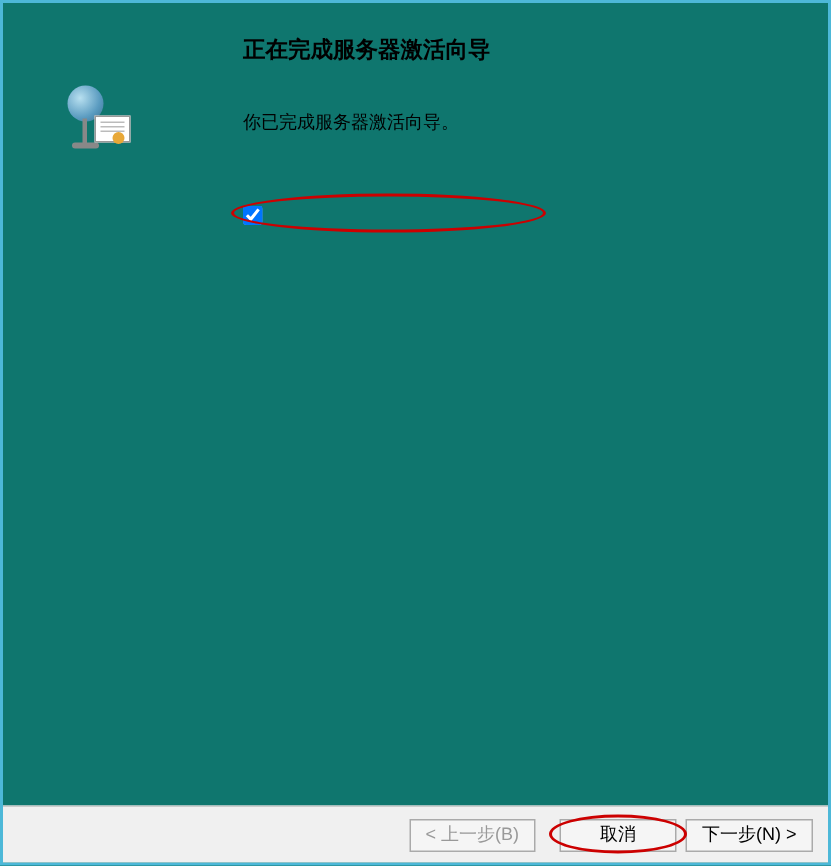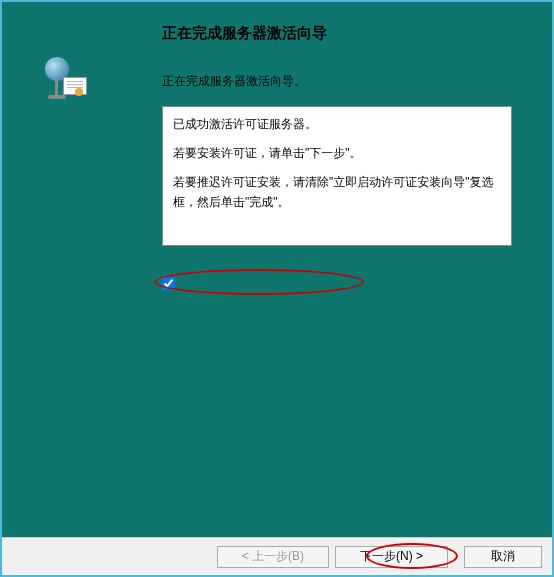--- a/index.html
+++ b/index.html
@@ -145,21 +145,21 @@
       display: flex;
       justify-content: flex-end;
       align-items: center;
       padding-right: 10px;
       gap: 6px;
       position: relative;
     }
     .btn {
       height: 22px;
       min-width: 78px;
-      padding: 0 24px;
+      padding: 0 10px;
       font-size: 12px;
       font-family: inherit;
       background: #f5f5f5;
       border: 1px solid #aaa;
       cursor: pointer;
     }
     .btn:disabled {
       color: #999;
       cursor: default;
     }
@@ -184,31 +184,26 @@
         <div class="globe"></div>
         <div class="stand"></div>
         <div class="base"></div>
         <div class="cert">
             <div class="seal"></div>
           </div>
       </div>
     </div>
     <div class="main-column">
       <div class="wizard-title">正在完成服务器激活向导</div>
-      <div class="subtitle">正在完成服务器激活向导。</div>
-      <div class="status-box">
-        <p>已成功激活许可证服务器。</p>
-        <p>若要安装许可证，请单击"下一步"。</p>
-        <p>若要推迟许可证安装，请清除"立即启动许可证安装向导"复选框，然后单击"完成"。</p>
-      </div>
+      <div class="subtitle">你已完成服务器激活向导。</div>
       <div class="checkbox-row">
         <div class="highlight-oval-1"></div>
         <input type="checkbox" id="cb1" checked="" style="">
       </div>
     </div>
   </div>
   <div class="button-bar">
     <button class="btn" disabled="">&lt; 上一步(B)</button>
+    <button class="btn" style="margin-left:10px">取消</button>
     <button class="btn">下一步(N) &gt;</button>
-    <button class="btn" style="margin-left:10px">取消</button>
     <div class="highlight-oval-2"></div>
   </div>
 </div>
 
 </body></html>

